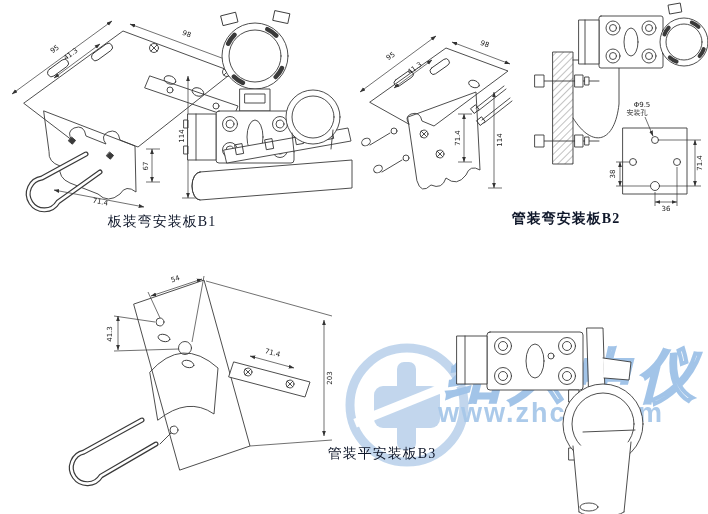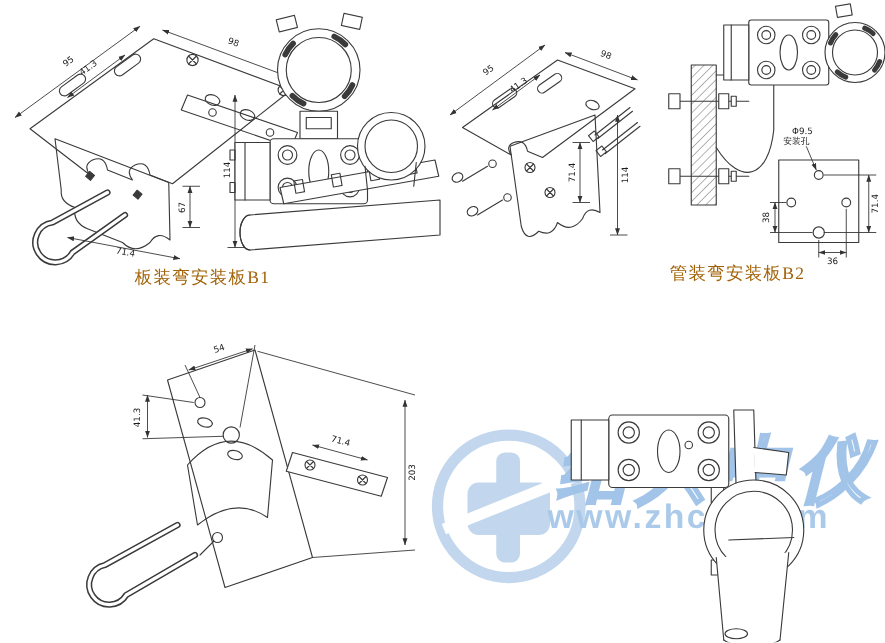--- a/index.html
+++ b/index.html
@@ -1,19 +1,19 @@
 <!DOCTYPE html>
 <html><head>
 <meta charset="utf-8">
 <style>
   html,body{margin:0;padding:0;background:#fff;}
   #page{position:relative;width:708px;height:514px;background:#ffffff;overflow:hidden;
         font-family:"Liberation Serif","DejaVu Serif",serif;}
   .fig{position:absolute;overflow:visible;z-index:2;}
-  .caption{position:absolute;z-index:3;text-align:center;font-size:14px;color:#a16207;letter-spacing:1px;}
+  .caption{position:absolute;z-index:3;text-align:center;font-size:14px;color:#0f172a;letter-spacing:1px;}
   .caption.main{font-size:15px;letter-spacing:3px;}
   .dim{font-family:"DejaVu Sans",sans-serif;font-size:7px;fill:#1d1d1d;}
   .lbl{font-family:"DejaVu Sans",sans-serif;font-size:7px;fill:#1d1d1d;}
   .draw{stroke:#3a3a3a;fill:none;stroke-width:0.9;stroke-linejoin:round;stroke-linecap:round;}
   .dimln{stroke:#333;fill:none;stroke-width:0.7;}
   .wm{position:absolute;z-index:1;}
   .wm-brand{font-family:"Liberation Sans",sans-serif;font-weight:bold;font-style:italic;font-size:57px;
             letter-spacing:7px;color:rgba(236,244,252,0.45);-webkit-text-stroke:2.2px rgba(157,193,231,0.95);
             white-space:nowrap;}
   .wm-url{font-family:"Liberation Sans",sans-serif;font-weight:bold;font-size:27px;letter-spacing:2px;
@@ -373,15 +373,16 @@
         <path d="M138,118 L196,114 L189,184 A24,7 0 0 1 144,184 Z" fill="#fff" stroke="none"></path>
         <line x1="138" y1="118" x2="144" y2="184"></line>
         <line x1="196" y1="114" x2="189" y2="184"></line>
         <path d="M144,184 A24,7 0 0 0 189,184"></path>
         <ellipse cx="154" cy="179" rx="9" ry="4"></ellipse>
       </g>
     </g>
   </svg>
 
   <div class="caption" style="left:62px;top:213px;width:200px;">板装弯安装板B1</div>
-  <div class="caption" style="left:490px;top:210px;width:200px;">管装弯安装板B2</div>
+  <div class="caption" style="left:466px;top:210px;width:200px;font-weight:bold;">管装弯安装板B2</div>
+  <div class="caption" style="left:282px;top:445px;width:200px;">管装平安装板B3</div>
 
 </div>
 
 </body></html>

